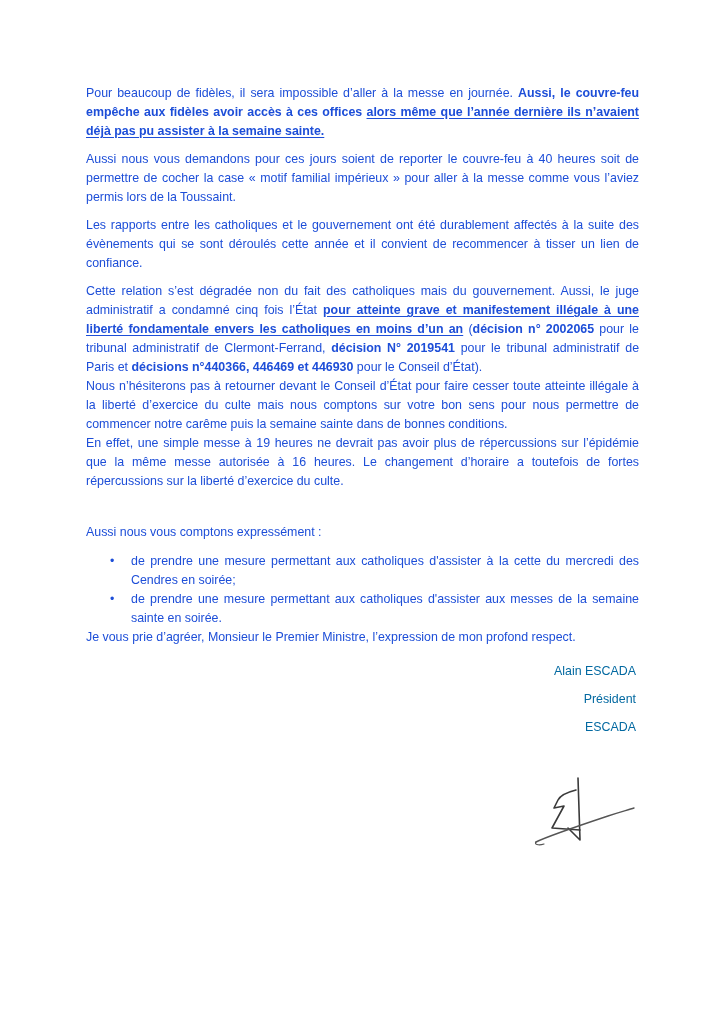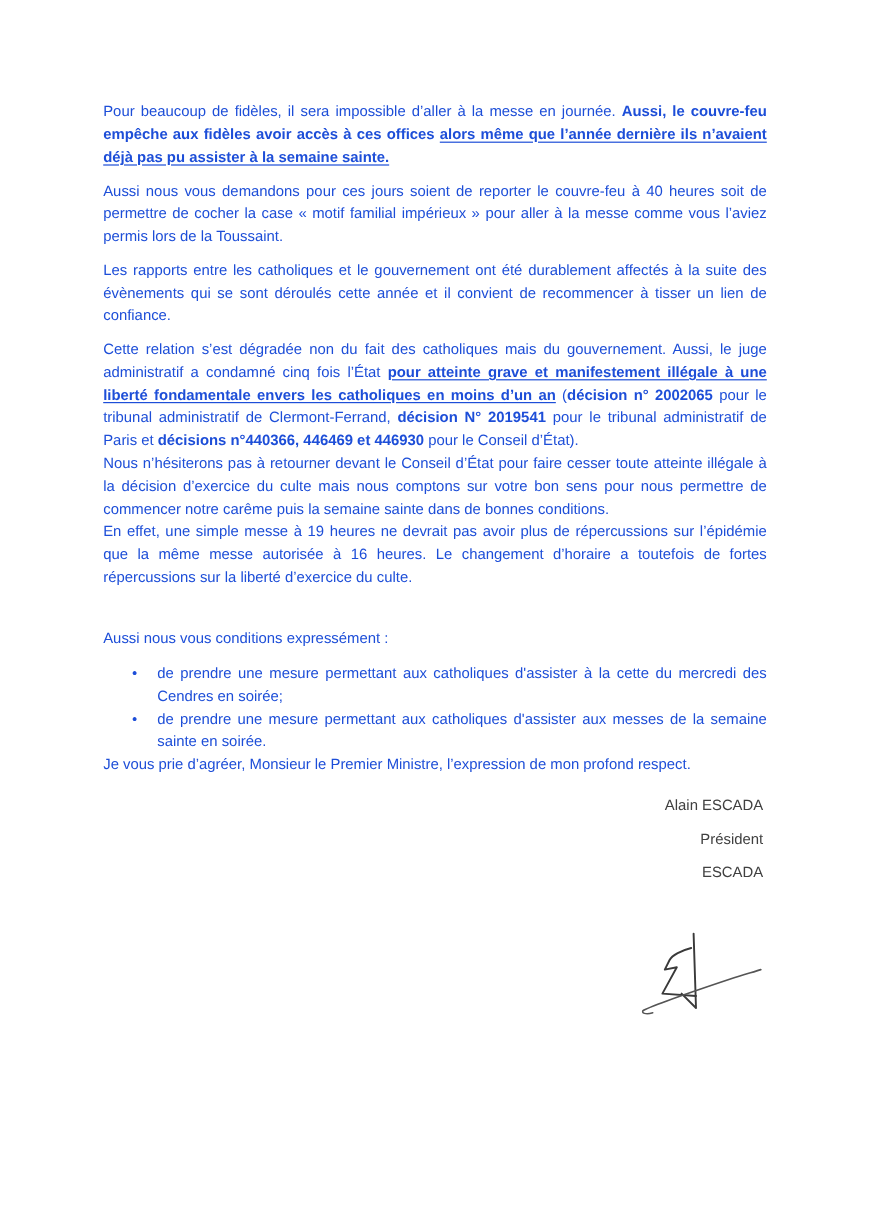--- a/index.html
+++ b/index.html
@@ -11,41 +11,41 @@
   }
   p { margin: 0; text-align: justify; }
   .gap { margin-top: 9px; }
   .gap0 { margin-top: 0px; }
   b { font-weight: bold; }
   u { text-decoration: underline; text-underline-offset: 2px; }
   .list { margin: 10px 0 0 0; padding: 0; list-style: none; }
   .list li { position: relative; padding-left: 45px; text-align: justify; }
   .list li .bullet { position: absolute; left: 24px; top: 0; }
   .sig-block { position: absolute; right: 88px; top: 662px; text-align: right;
-    font-family: "Liberation Sans", sans-serif; font-size: 12.4px; color: #404040; }
+    font-family: "Liberation Sans", sans-serif; font-size: 12.4px; color: #0369a1; }
   .sig-block div { height: 28px; line-height: 19px; }
   .signature { position: absolute; left: 508px; top: 770px; width: 140px; height: 100px; }
 </style>
 </head>
 <body>
 
 <div class="page">
   <p><span>Pour beaucoup de fidèles, il sera impossible d’aller à la messe en journée. </span><b>Aussi, le couvre-feu empêche aux fidèles avoir accès à ces offices </b><b><u>alors même que l’année dernière ils n’avaient déjà pas pu assister à la semaine sainte.</u></b></p>
 
   <p class="gap">Aussi nous vous demandons pour ces jours soient de reporter le couvre-feu à 40 heures soit de permettre de cocher la case « motif familial impérieux » pour aller à la messe comme vous l’aviez permis lors de la Toussaint.</p>
 
   <p class="gap">Les rapports entre les catholiques et le gouvernement ont été durablement affectés à la suite des évènements qui se sont déroulés cette année et il convient de recommencer à tisser un lien de confiance.</p>
 
   <p class="gap"><span>Cette relation s’est dégradée non du fait des catholiques mais du gouvernement. Aussi, le juge administratif a condamné cinq fois l’État </span><b><u>pour atteinte grave et manifestement illégale à une liberté fondamentale envers les catholiques en moins d’un an</u></b><span> (</span><b>décision n° 2002065</b><span> pour le tribunal administratif de Clermont-Ferrand, </span><b>décision N° 2019541</b><span> pour le tribunal administratif de Paris et </span><b>décisions  n°440366, 446469 et 446930</b><span> pour le Conseil d’État).</span></p>
 
-  <p class="gap0">Nous n’hésiterons pas à retourner devant le Conseil d’État pour faire cesser toute atteinte illégale à la décision d’exercice du culte mais nous comptons sur votre bon sens pour nous permettre de commencer notre carême puis la semaine sainte dans de bonnes conditions.</p>
+  <p class="gap0">Nous n’hésiterons pas à retourner devant le Conseil d’État pour faire cesser toute atteinte illégale à la liberté d’exercice du culte mais nous comptons sur votre bon sens pour nous permettre de commencer notre carême puis la semaine sainte dans de bonnes conditions.</p>
 
   <p class="gap0">En effet, une simple messe à 19 heures ne devrait pas avoir plus de répercussions sur l’épidémie que la même messe autorisée à 16 heures. Le changement d’horaire a toutefois de fortes répercussions sur la liberté d’exercice du culte.</p>
 
-  <p style="margin-top:32px">Aussi nous vous conditions expressément :</p>
+  <p style="margin-top:32px">Aussi nous vous comptons expressément :</p>
 
   <ul class="list">
     <li><span class="bullet">•</span><span>de prendre une mesure permettant aux catholiques d'assister à la cette du mercredi des Cendres en soirée;</span></li>
     <li><span class="bullet">•</span><span>de prendre une mesure permettant aux catholiques d'assister aux messes de la semaine sainte en soirée.</span></li>
   </ul>
 
   <p style="">Je vous prie d’agréer, Monsieur le Premier Ministre, l’expression de mon profond respect.</p>
 </div>
 
 <div class="sig-block">

